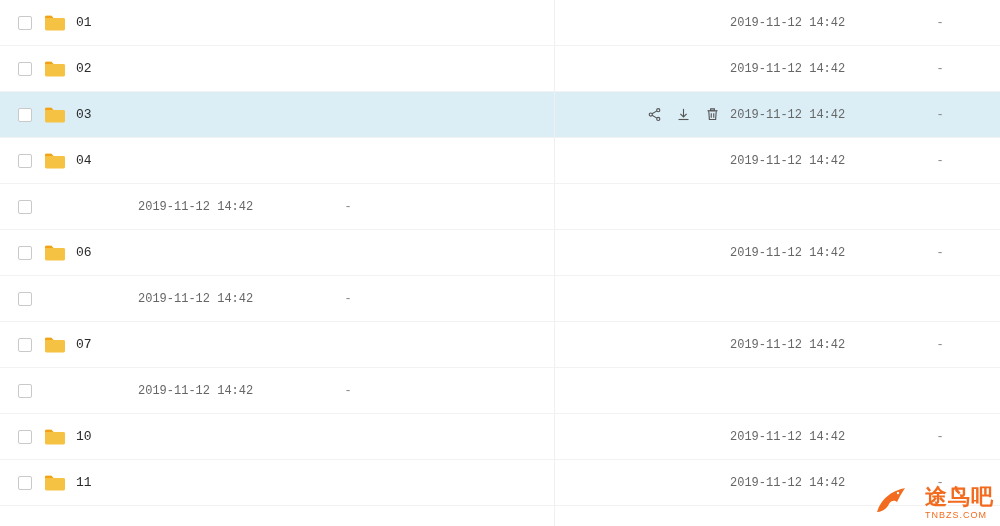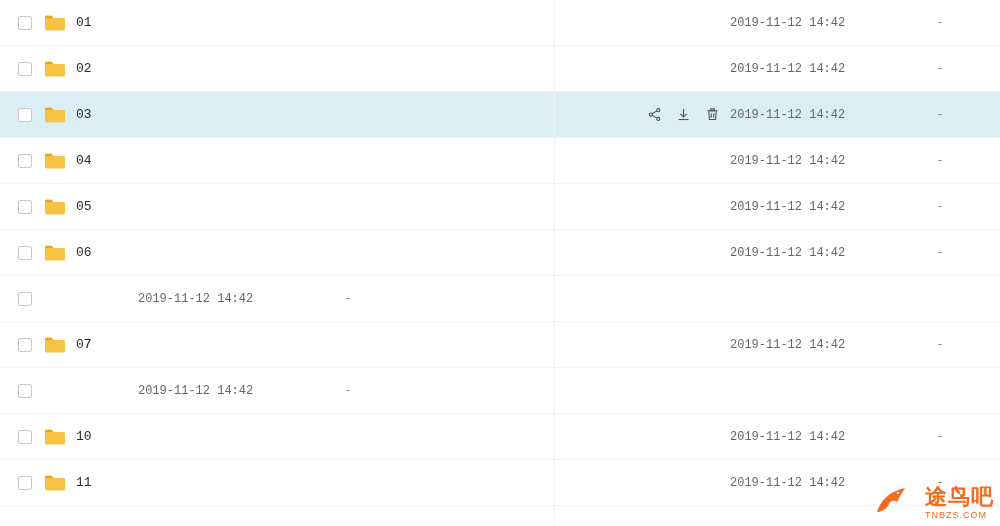--- a/index.html
+++ b/index.html
@@ -210,29 +210,20 @@
         </span>
         <span class="file-name">04</span>
       </div>
       <div class="cell-actions"></div>
       <div class="cell-date">2019-11-12 14:42</div>
       <div class="cell-size">-</div>
     </div>
     <div class="row">
       <div class="cell-check">
         <span class="checkbox"></span>
-      </div>
-      <div class="cell-name">
-        <span class="folder-ico">
-          <svg width="22" height="18" viewBox="0 0 22 18">
-            <path d="M1 3.2c0-.8.6-1.4 1.4-1.4h5l2 2.2h10.2c.8 0 1.4.6 1.4 1.4V15c0 .8-.6 1.4-1.4 1.4H2.4C1.6 16.4 1 15.8 1 15V3.2z" fill="#f6c243"></path>
-            <path d="M1 3.2c0-.8.6-1.4 1.4-1.4h5l2 2.2H1.4C1.2 4 1 3.6 1 3.2z" fill="#f2a218"></path>
-          </svg>
-        </span>
-        <span class="file-name">05</span>
       </div>
       <div class="cell-actions"></div>
       <div class="cell-date">2019-11-12 14:42</div>
       <div class="cell-size">-</div>
     </div>
     <div class="row">
       <div class="cell-check">
         <span class="checkbox"></span>
       </div>
       <div class="cell-name">

